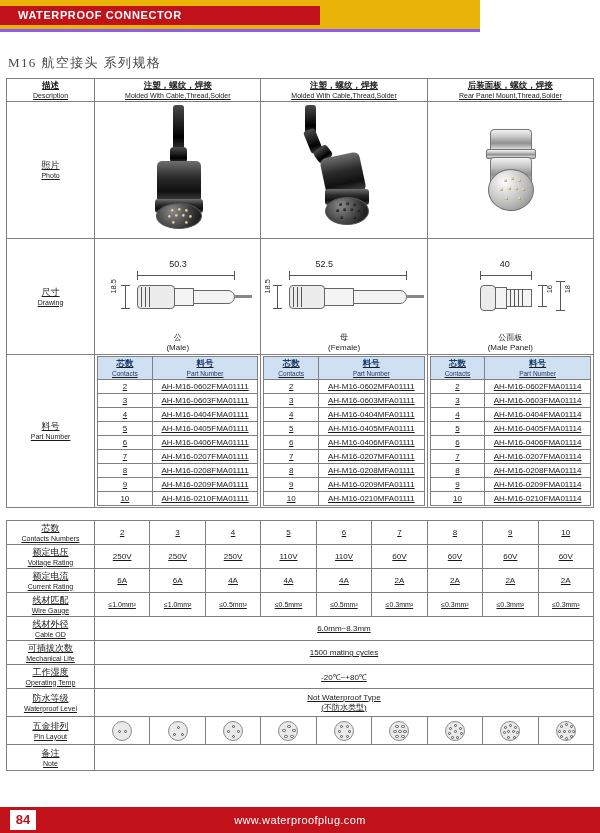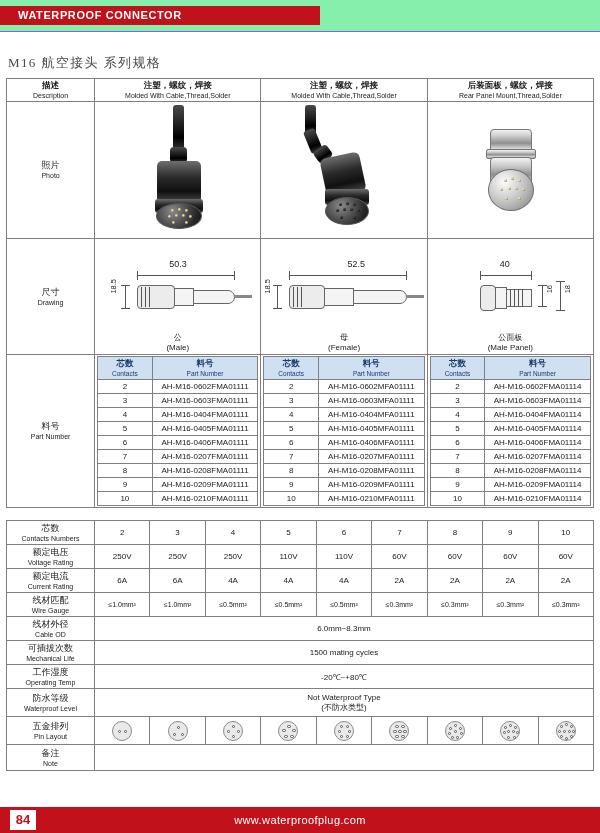--- a/index.html
+++ b/index.html
@@ -11,23 +11,23 @@
   }
   .page {
     position: relative;
     width: 600px; height: 833px;
     background: #ffffff;
     overflow: hidden;
   }
   
   .header {
     position: absolute; left: 0; top: 0;
-    width: 600px; height: 32px;
-    background: #86efac;
-    border-bottom: 1px solid #8b5cf6;
+    width: 480px; height: 32px;
+    background: #eab308;
+    border-bottom: 3px solid #8b5cf6;
   }
   .header-bar {
     position: absolute; left: 0; top: 6px;
     width: 320px; height: 19px;
     background: #c1121c;
   }
   .header-bar-title {
     color: #ffffff;
     font-size: 11px;
     font-weight: bold;
@@ -68,20 +68,21 @@
     letter-spacing: 1.4px;
     font-family: "Liberation Serif", serif;
   }
   
   .tbl {
     position: absolute; left: 6px; top: 78px;
     width: 588px;
     border-collapse: collapse;
     font-size: 8px;
     color: #1a1a1a;
+    text-decoration: underline;
   }
   .tbl td, .tbl th {
     border: 1px solid #808080;
     text-align: center;
     vertical-align: middle;
     padding: 1px 2px;
   }
   .lbl-cn { font-size: 9px; display:block; line-height: 11px; }
   .lbl-en { font-size: 7px; display:block; line-height: 9px; }
   .rowhead {
@@ -320,21 +321,21 @@
               <span>公</span><br>
               <span>(Male)</span>
             </div>
           </div>
         </td>
         <td class="draw-cell">
           <div class="dw">
             <div class="dline" style="left:26px; top:34px; width:118px; height:1px;"></div>
             <div class="dline" style="left:26px; top:30px; width:1px; height:9px;"></div>
             <div class="dline" style="left:143px; top:30px; width:1px; height:9px;"></div>
-            <div class="dtxt big" style="left:84px; top:18px;">52.5</div>
+            <div class="dtxt big" style="left:52px; top:18px;">52.5</div>
             <div class="dround" style="left:26px; top:44px; width:36px; height:24px;"></div>
             <div class="dbody" style="left:61px; top:47px; width:30px; height:18px;"></div>
             <div class="dbody" style="left:90px; top:49px; width:54px; height:14px; border-radius:0 8px 8px 0;"></div>
             <div class="dline" style="left:143px; top:54px; width:18px; height:3px; background:#888;"></div>
             <div class="dline" style="left:30px; top:46px; width:1px; height:20px;"></div>
             <div class="dline" style="left:34px; top:46px; width:1px; height:20px;"></div>
             <div class="dline" style="left:38px; top:46px; width:1px; height:20px;"></div>
             <div class="dline" style="left:14px; top:44px; width:1px; height:24px;"></div>
             <div class="dline" style="left:10px; top:44px; width:9px; height:1px;"></div>
             <div class="dline" style="left:10px; top:67px; width:9px; height:1px;"></div>

